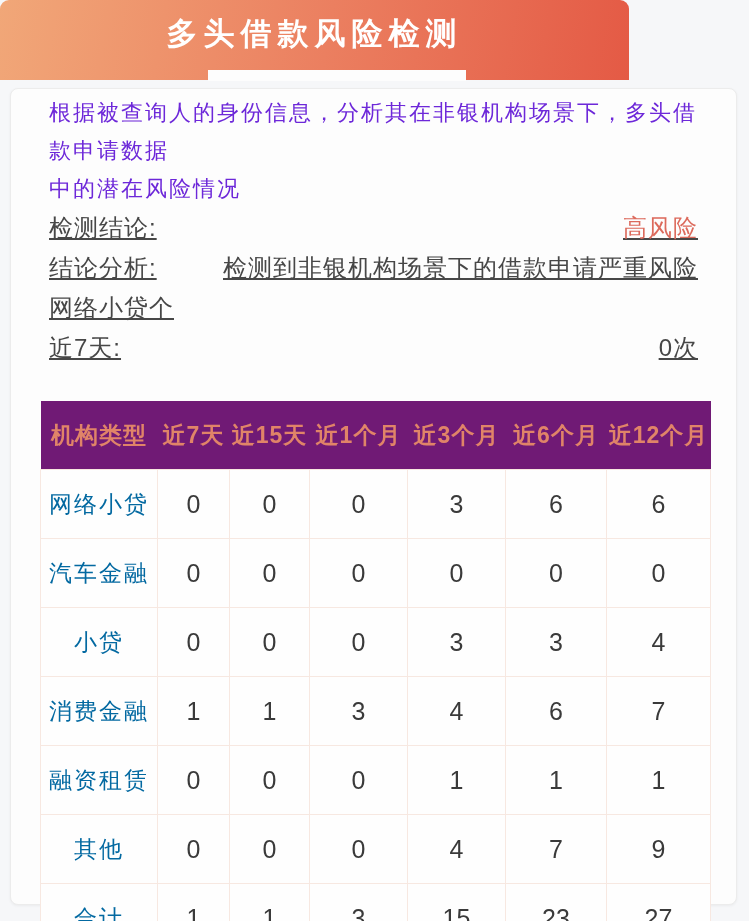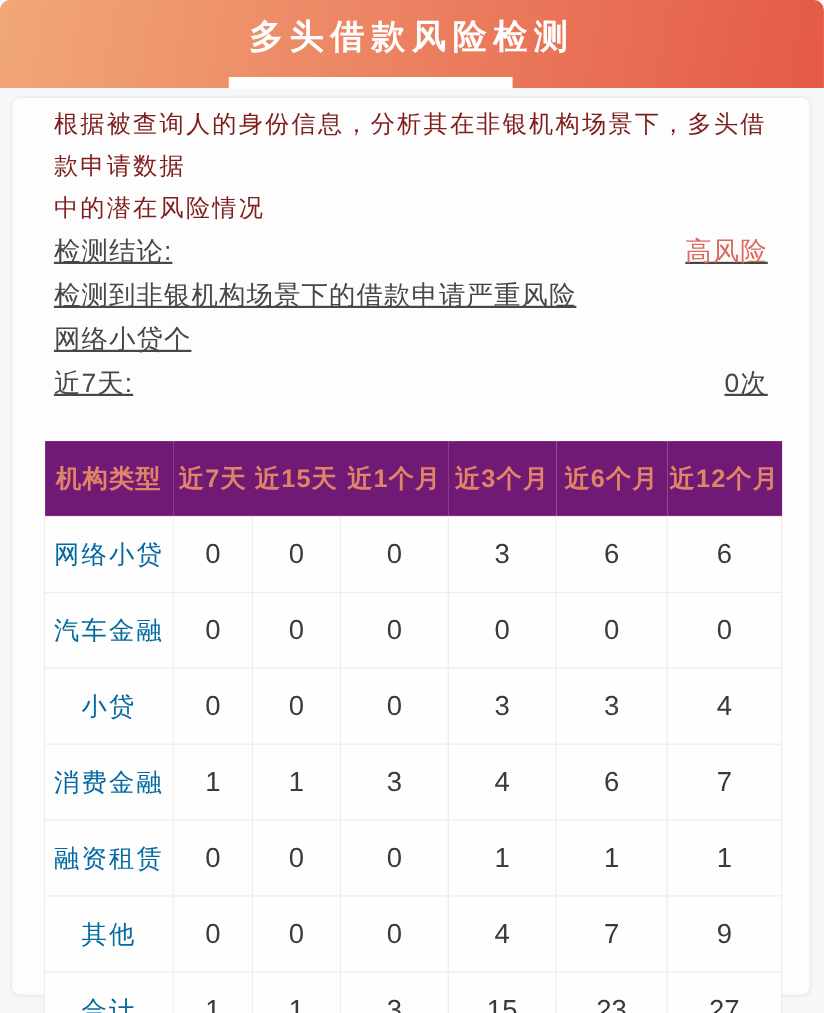--- a/index.html
+++ b/index.html
@@ -3,42 +3,42 @@
 <meta charset="utf-8">
 <style>
   html,body{margin:0;padding:0;}
   body{
     width:749px;height:921px;
     background:#f6f7f9;
     font-family:"Liberation Sans",sans-serif;
     position:relative;overflow:hidden;
   }
   .banner{
-    position:absolute;top:0;left:0;width:749px;height:80px;
+    position:absolute;top:0;left:0;width:629px;height:80px;
     background:linear-gradient(100deg,#f1a778 0%,#eb7f60 52%,#e45a45 100%);
     border-radius:9px 9px 0 0;
     display:flex;justify-content:center;align-items:flex-start;
   }
   .banner h1{
     margin:0;padding-top:13px;color:#ffffff;
     font-size:31px;font-weight:bold;letter-spacing:6px;
   }
   .banner-notch{
     position:absolute;left:208px;top:70px;width:258px;height:11px;
     background:#fdfdfd;
   }
   .card{
     position:absolute;top:88px;left:10px;width:727px;height:817px;
     background:#fdfdfd;border:1px solid #ececec;border-radius:8px;
     box-shadow:0 1px 3px rgba(0,0,0,0.05);
     box-sizing:border-box;
   }
   .desc{
     margin:5px 38px 0;
-    font-size:22px;line-height:38px;color:#7f1d1d;letter-spacing:2px;
+    font-size:22px;line-height:38px;color:#6d28d9;letter-spacing:2px;
   }
   .details{margin-top:0;}
   .detail-row{
     display:flex;justify-content:space-between;align-items:center;
     height:40px;padding:0 38px;
     font-size:24px;color:#474747;letter-spacing:1px;text-decoration:underline;
   }
   .detail-label{white-space:nowrap;}
   .detail-value{white-space:nowrap;}
   .detail-value.highlight{color:#dc6a5c;}
@@ -72,20 +72,21 @@
   <main class="card">
 
     <p class="desc"><span>根据被查询人的身份信息，分析其在非银机构场景下，多头借款申请数据</span><br><span>中的潜在风险情况</span></p>
 
     <div class="details">
       <div class="detail-row">
         <span class="detail-label">检测结论:</span>
         <span class="detail-value highlight">高风险</span>
       </div>
       <div class="detail-row">
+        <span class="detail-label">结论分析:</span>
         <span class="detail-value">检测到非银机构场景下的借款申请严重风险</span>
       </div>
       <div class="detail-row">
         <span class="detail-value">网络小贷个</span>
       </div>
       <div class="detail-row">
         <span class="detail-label">近7天:</span>
         <span class="detail-value">0次</span>
       </div>
     </div>

